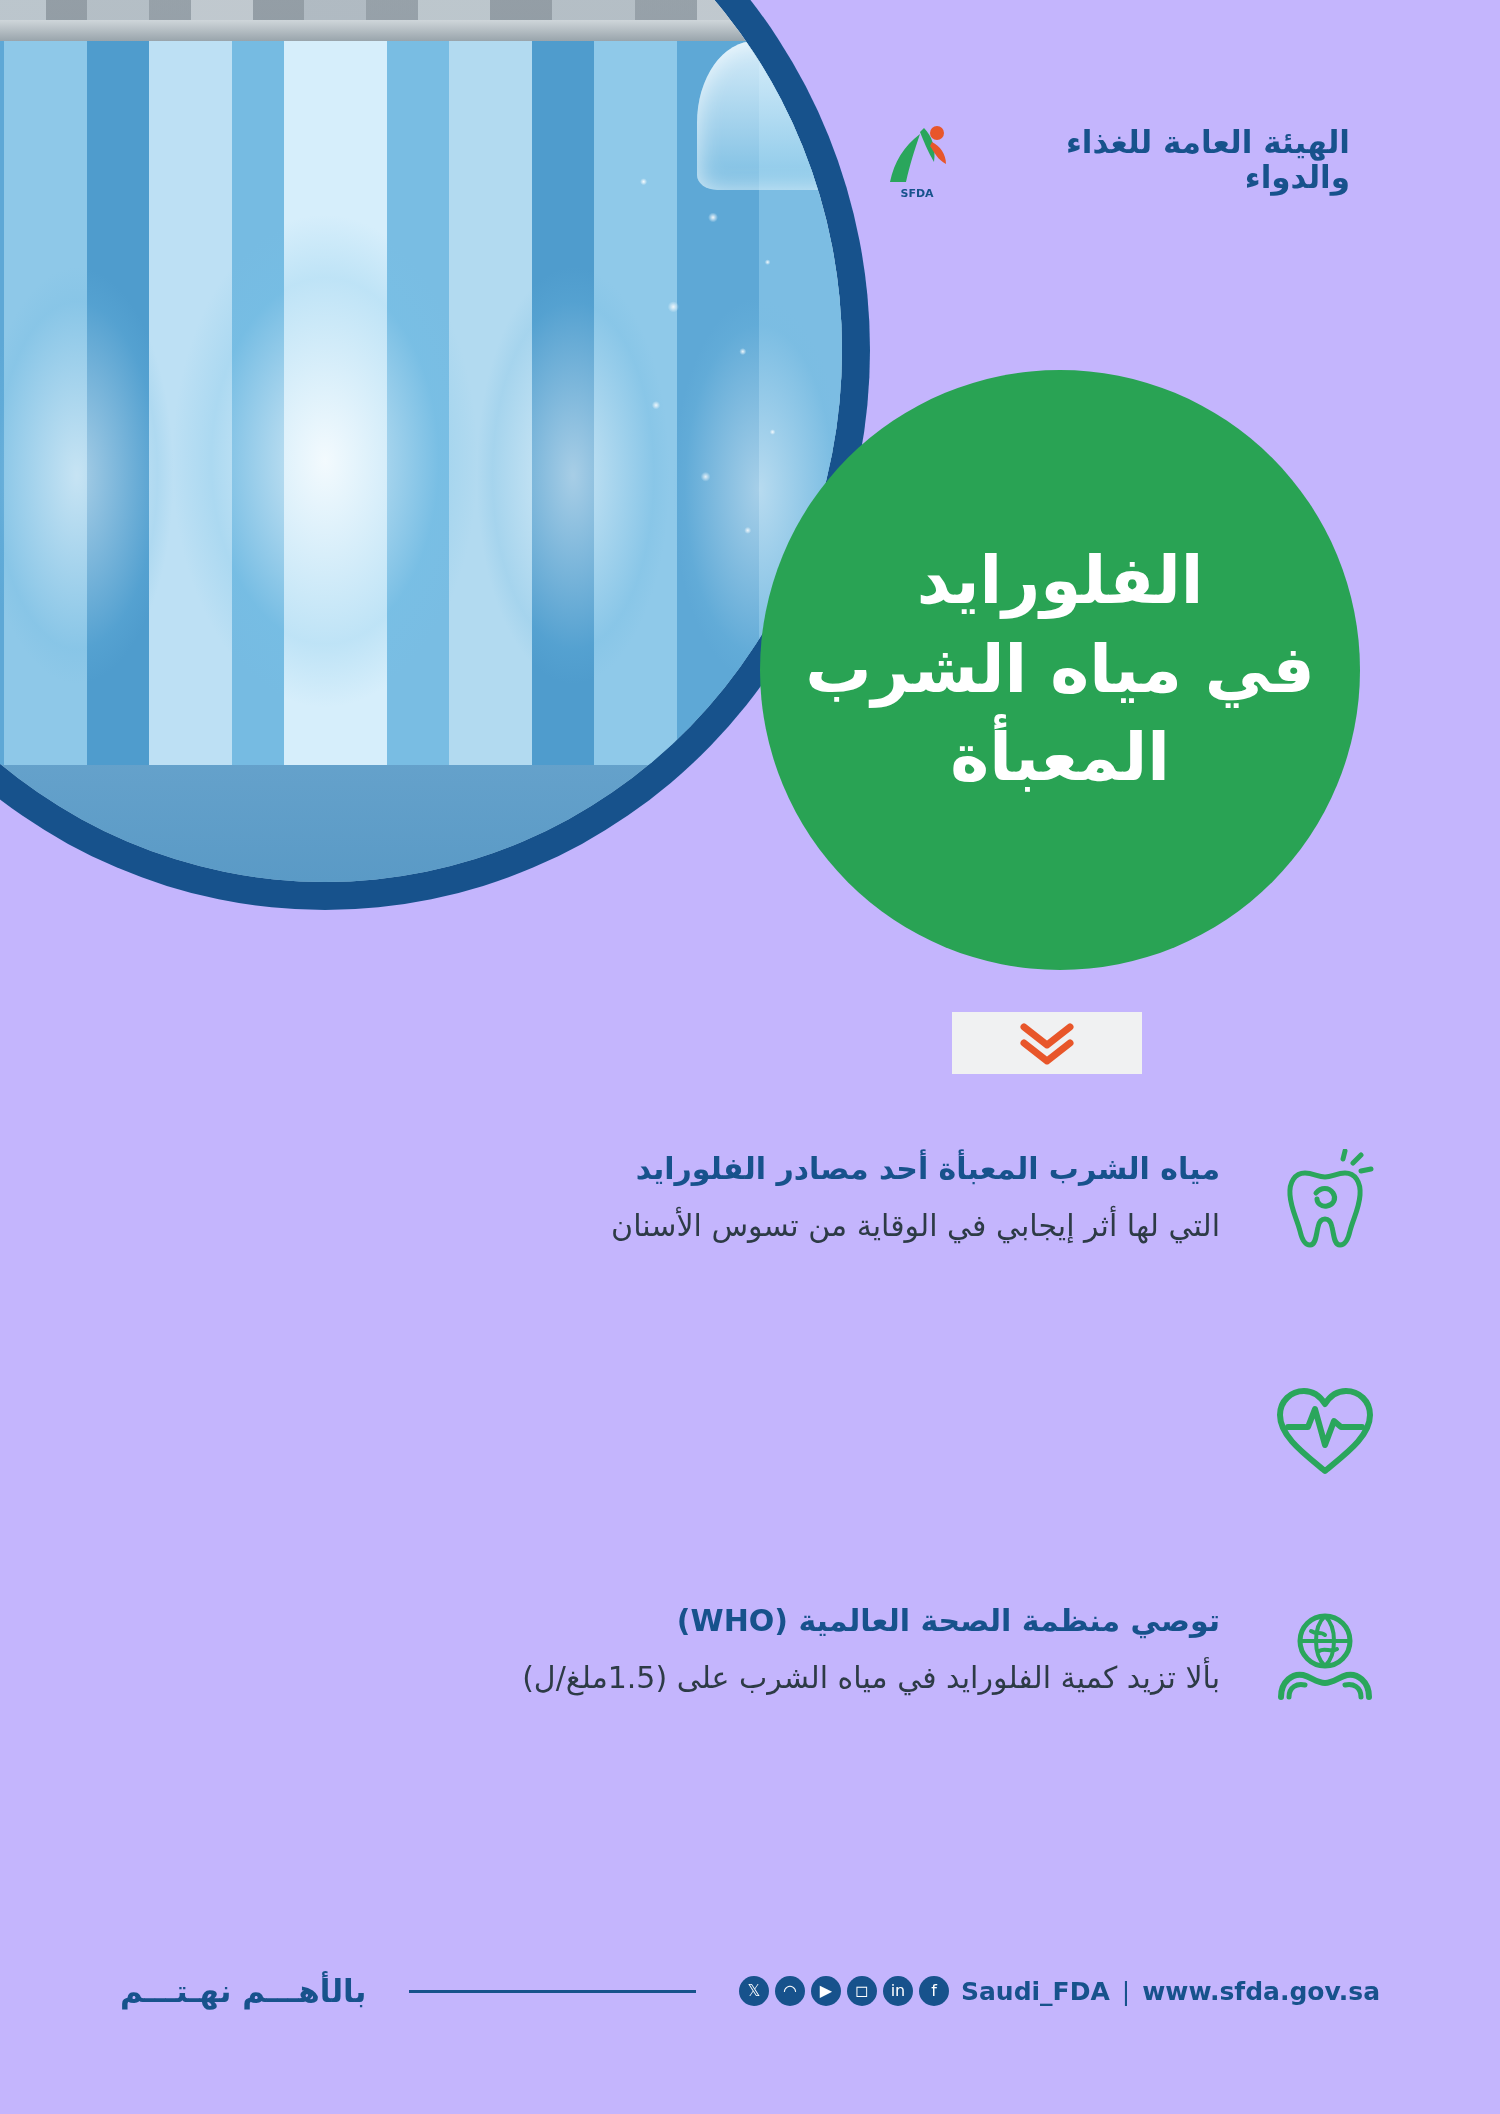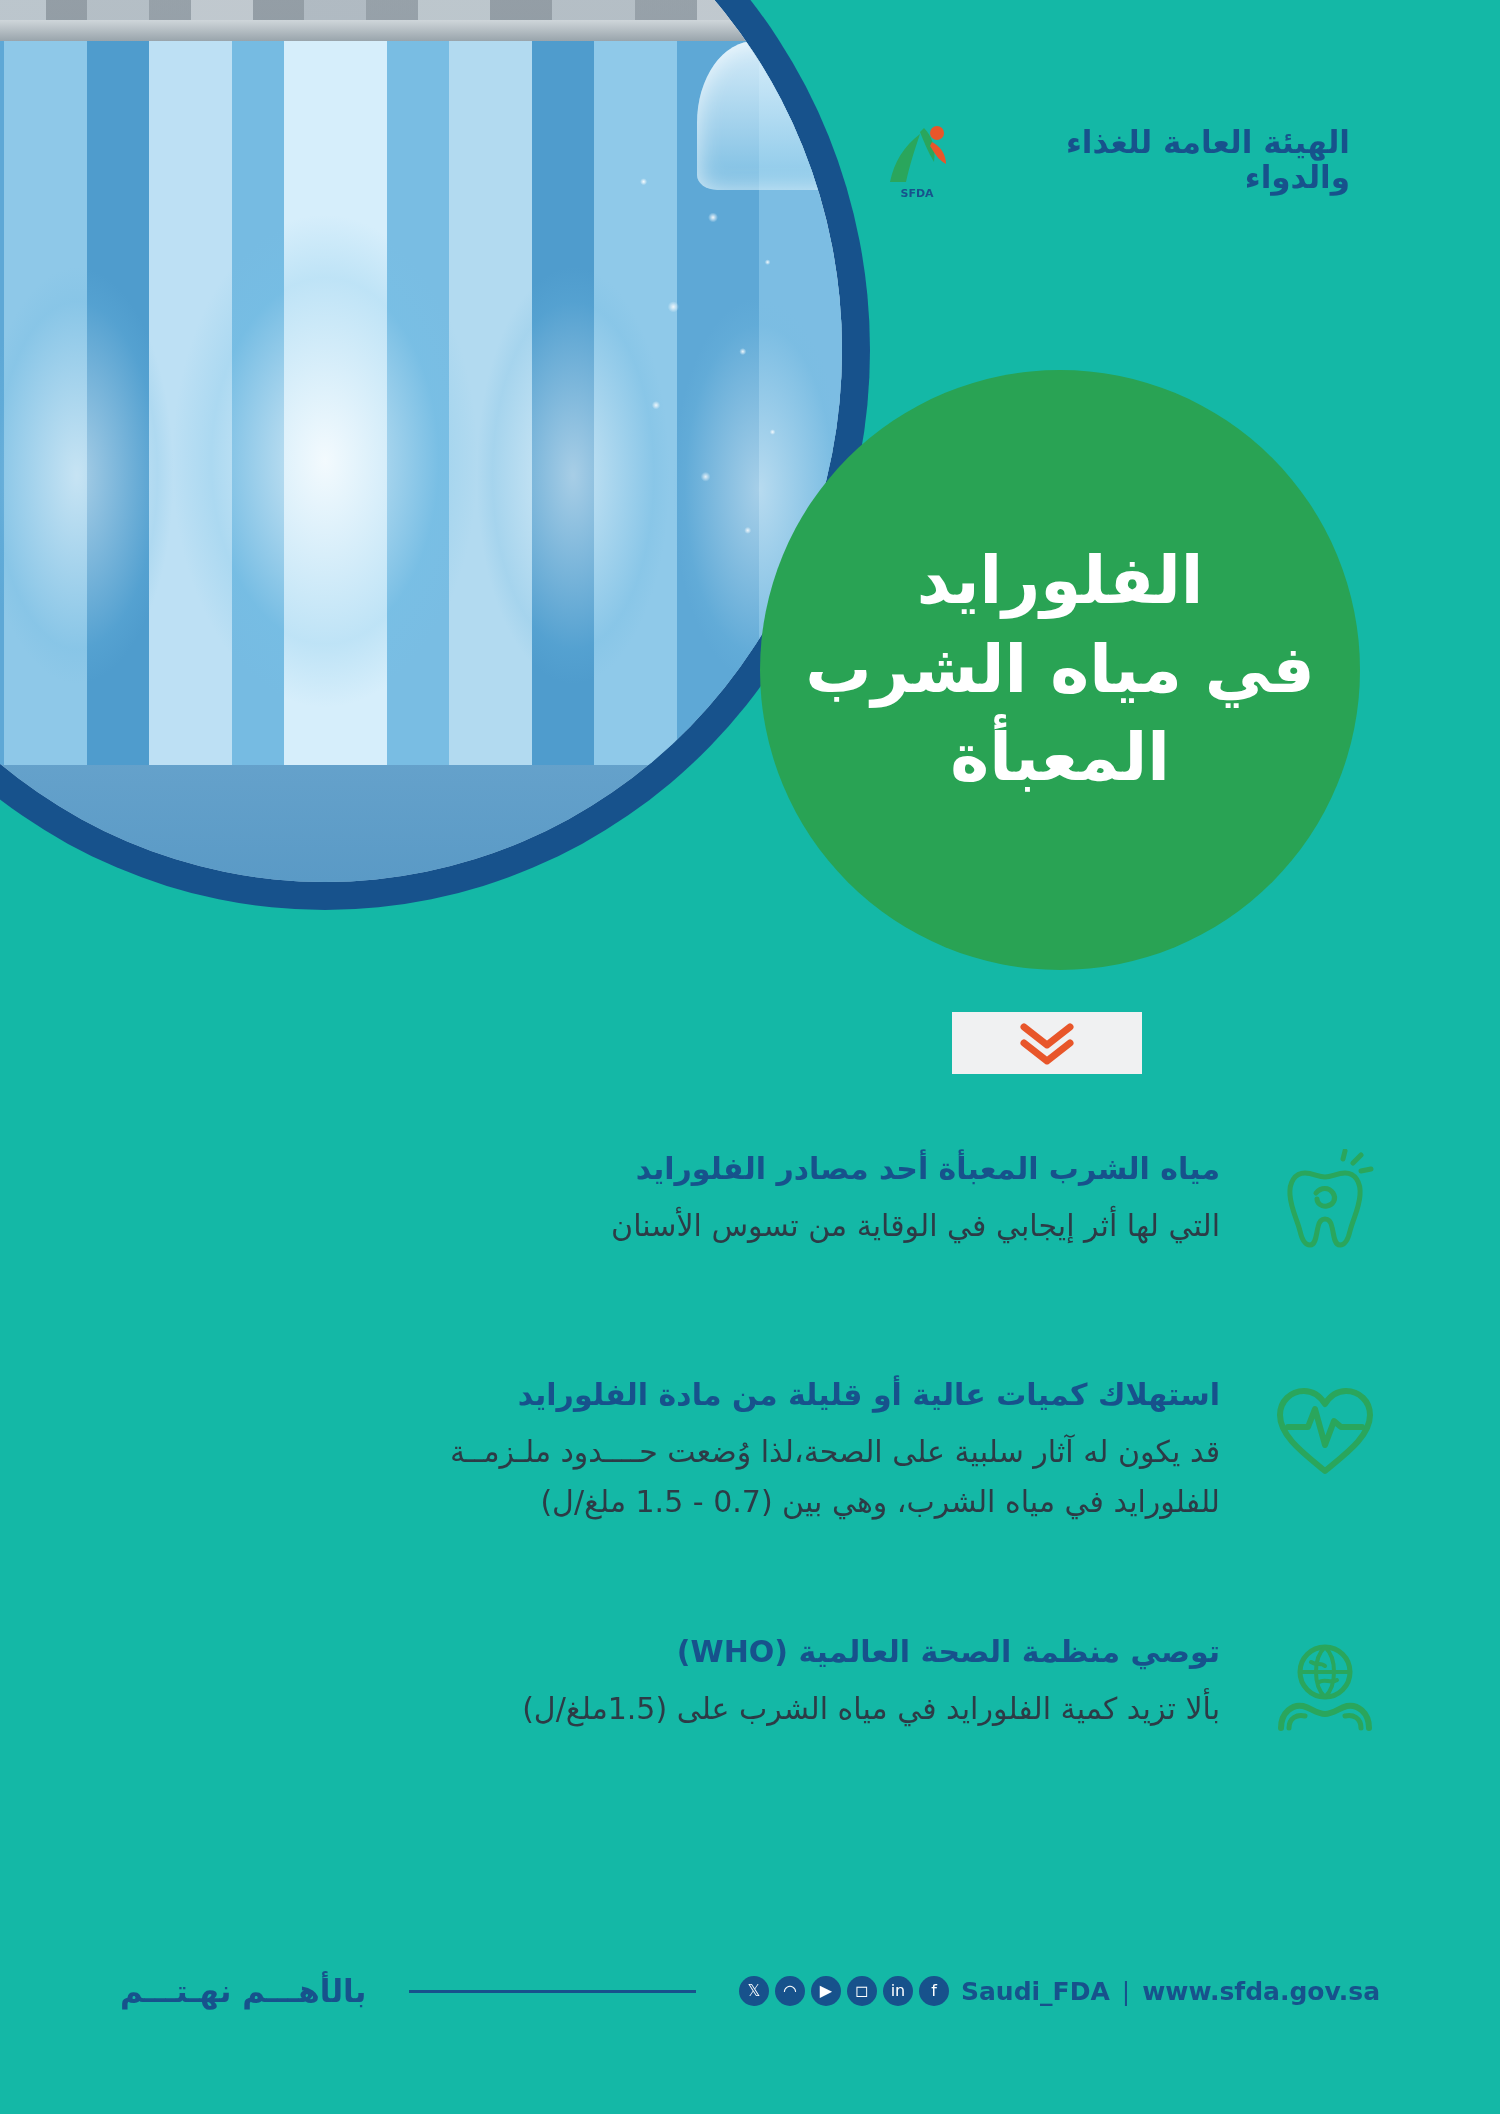--- a/index.html
+++ b/index.html
@@ -7,21 +7,21 @@
     width: 1500px;
     height: 2114px;
     background: #ffffff;
     font-family: "DejaVu Sans", "Liberation Sans", sans-serif;
     overflow: hidden;
   }
   .page {
     position: relative;
     width: 1500px;
     height: 2114px;
-    background: #14b8a6;
+    background: #c4b5fd;
   }
 
   
   .hero-wrap {
     position: absolute;
     top: -210px;
     left: -220px;
     width: 1090px;
     height: 1120px;
   }
@@ -333,27 +333,20 @@
       </div>
     </div>
 
     <div class="row">
       <div class="row-icon">
         <svg width="118" height="112" viewBox="0 0 118 112" aria-hidden="true">
           <path d="M59 96 C40 80 14 62 14 40 C14 26 25 16 38 16 C47 16 54 21 59 29 C64 21 71 16 80 16 C93 16 104 26 104 40 C104 62 78 80 59 96 Z" fill="none" stroke="#2aa65c" stroke-width="6" stroke-linejoin="round"></path>
           <path d="M22 52 H42 L49 34 L59 70 L68 46 L75 52 H96" fill="none" stroke="#2aa65c" stroke-width="6" stroke-linecap="round" stroke-linejoin="round"></path>
         </svg>
       </div>
-      <div class="row-text">
-        <div class="row-title">استهلاك كميات عالية أو قليلة من مادة الفلورايد</div>
-        <div class="row-body">
-          <span class="justify-line">قد يكون له آثار سلبية على الصحة،لذا وُضعت  حــــدود ملـزمــة</span>
-          <span class="justify-line">للفلورايد في مياه الشرب، وهي بين (0.7 - 1.5 ملغ/ل)</span>
-        </div>
-      </div>
     </div>
 
     <div class="row">
       <div class="row-icon">
         <svg width="116" height="112" viewBox="0 0 116 112" aria-hidden="true">
           <circle cx="58" cy="40" r="25" fill="none" stroke="#2aa65c" stroke-width="5"></circle>
           <path d="M58 15 C46 26 46 54 58 65 M58 15 C70 26 70 54 58 65 M34 40 H82" fill="none" stroke="#2aa65c" stroke-width="4"></path>
           <path d="M44 30 C50 34 54 30 58 34 M52 50 C58 46 64 52 70 48" fill="none" stroke="#2aa65c" stroke-width="4" stroke-linecap="round"></path>
           <path d="M14 96 C14 80 26 72 36 74 C44 76 50 82 58 82 C66 82 72 76 80 74 C90 72 102 80 102 96" fill="none" stroke="#2aa65c" stroke-width="6" stroke-linecap="round"></path>
           <path d="M22 96 C22 86 30 82 38 84 M94 96 C94 86 86 82 78 84" fill="none" stroke="#2aa65c" stroke-width="5" stroke-linecap="round"></path>

